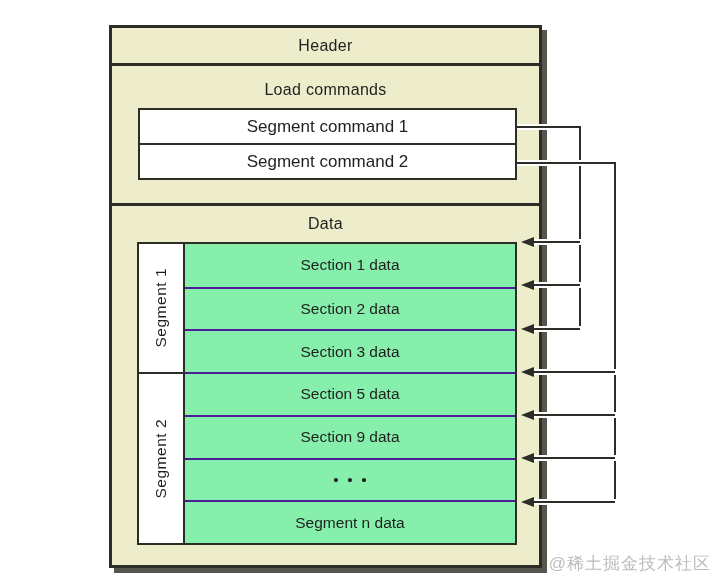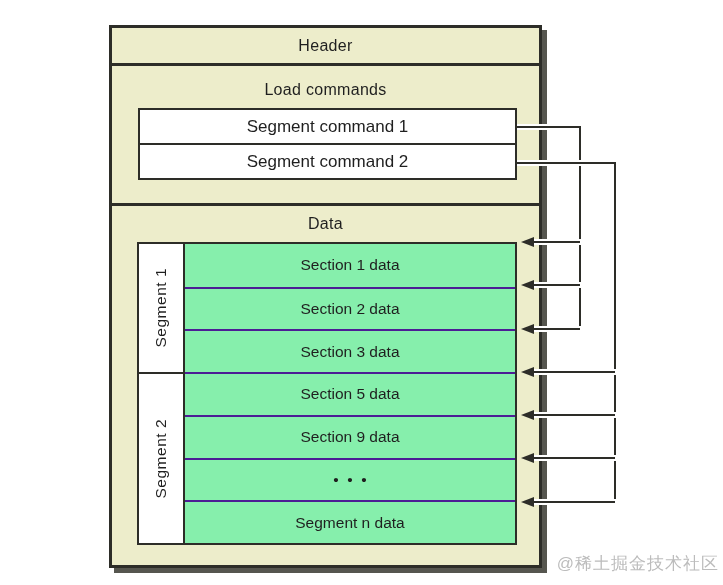--- a/index.html
+++ b/index.html
@@ -124,21 +124,21 @@
     position: absolute;
     left: 0;
     top: 0;
     z-index: 10;
     pointer-events: none;
   }
 
   
   #watermark {
     position: absolute;
-    right: 4px;
+    right: 12px;
     bottom: 10px;
     font-size: 17px;
     color: #BCBCBC;
     letter-spacing: 1px;
   }
 </style>
 </head>
 <body>
 
 <div id="canvas">

